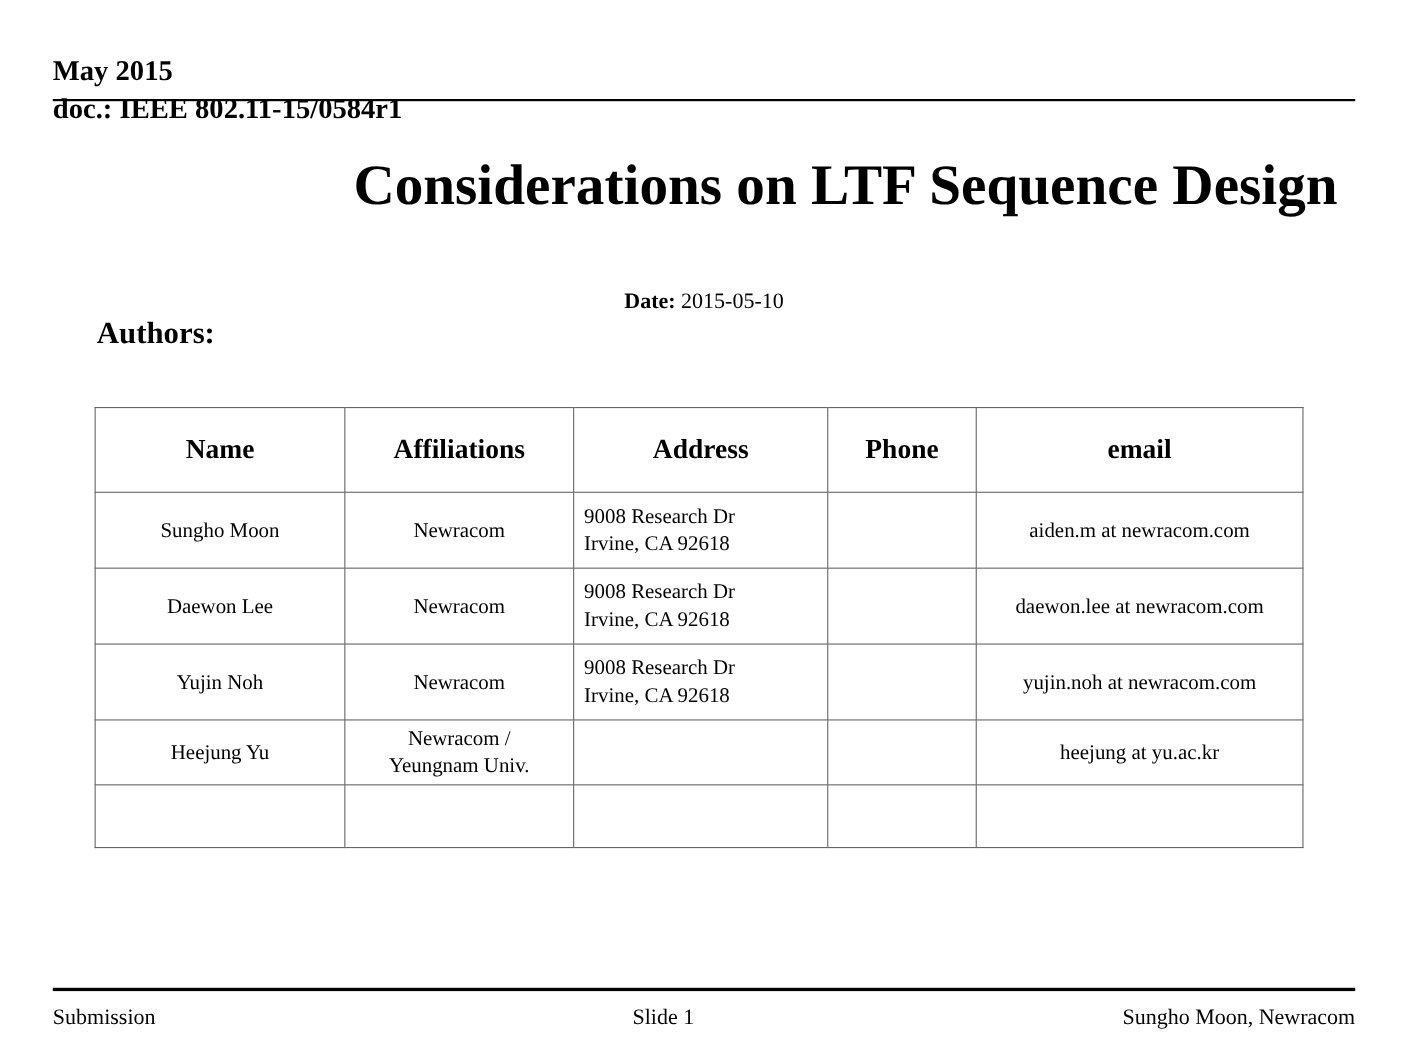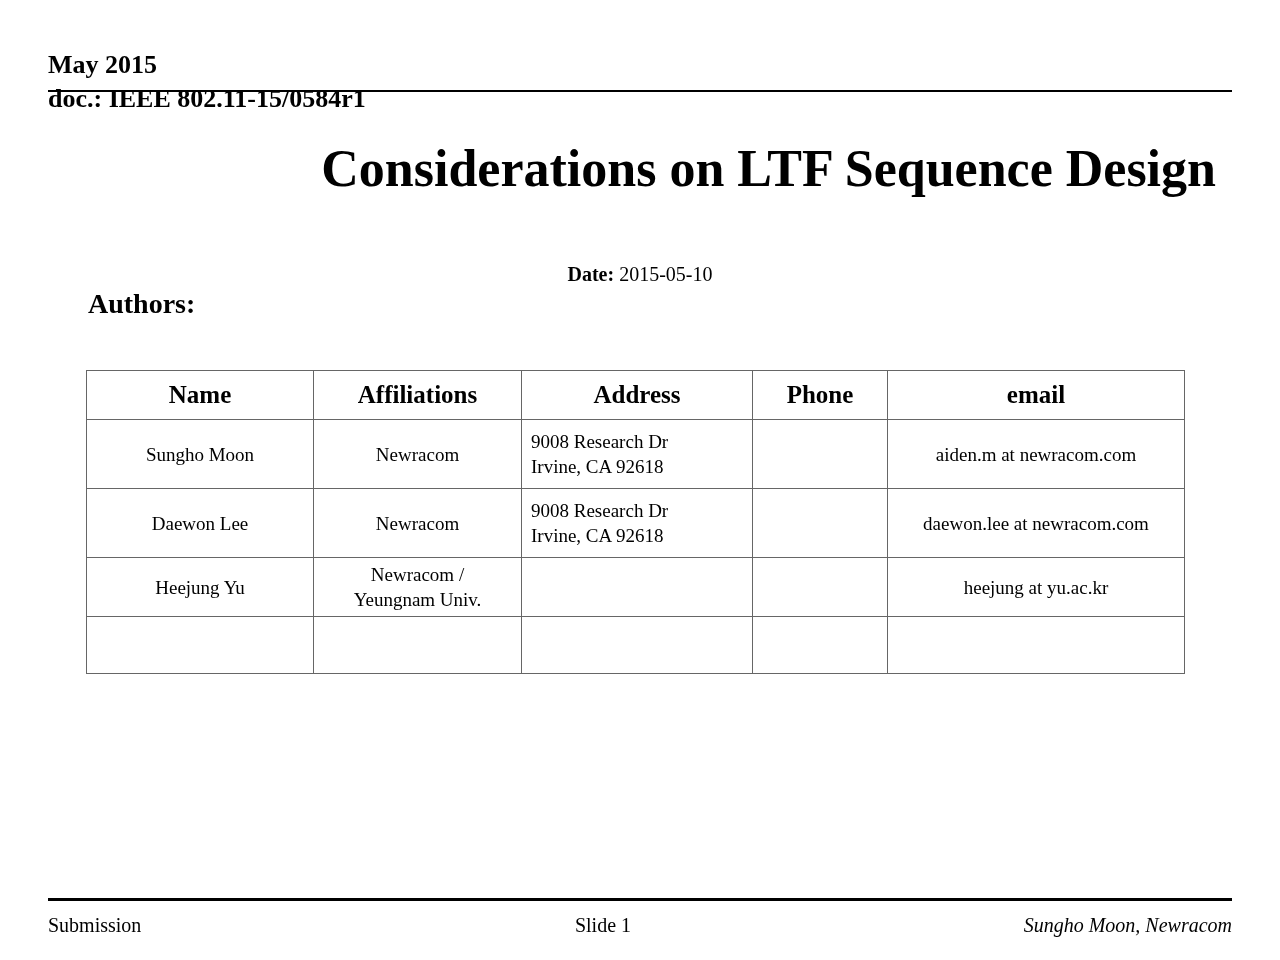--- a/index.html
+++ b/index.html
@@ -97,21 +97,21 @@
   #authors-table th,
   #authors-table td {
     border: 1px solid #666666;
     vertical-align: middle;
   }
   #authors-table thead th {
     height: 44px;
     font-size: 25px;
     font-weight: bold;
     text-align: center;
-    padding: 2px 4px;
+    padding: 16px 4px;
   }
   #authors-table tbody td {
     font-size: 19px;
     text-align: center;
     padding: 4px 6px;
     line-height: 25px;
   }
   #authors-table tbody td.addr {
     text-align: left;
     padding-left: 9px;
@@ -133,21 +133,21 @@
   }
   .footer-item {
     position: absolute;
     top: 10px;
     font-size: 20px;
     line-height: 28px;
     white-space: nowrap;
   }
   #footer-left   { left: 0px; }
   #footer-center { left: 460px; width: 190px; text-align: center; }
-  #footer-right  { right: 0px; font-style: italic; }
+  #footer-right  { right: 0px; }
 </style>
 </head>
 <body>
 
 <div id="slide-header">
   <div class="header-text">May 2015</div>
   <div class="header-text">doc.: IEEE 802.11-15/0584r1</div>
 </div>
 
 <div id="slide-title">Considerations on LTF Sequence Design</div>
@@ -193,20 +193,32 @@
       <td>Newracom</td>
       <td class="addr">
         <span class="cell-line">9008 Research Dr</span>
         <span class="cell-line">Irvine, CA 92618</span>
       </td>
       <td></td>
       <td>
         <span class="cell-line">daewon.lee at newracom.com</span>
       </td>
     </tr>
+    <tr class="r-tall">
+      <td>Yujin Noh</td>
+      <td>Newracom</td>
+      <td class="addr">
+        <span class="cell-line">9008 Research Dr</span>
+        <span class="cell-line">Irvine, CA 92618</span>
+      </td>
+      <td></td>
+      <td>
+        <span class="cell-line">yujin.noh at newracom.com</span>
+      </td>
+    </tr>
     <tr class="r-short">
       <td>Heejung Yu</td>
       <td>
         <span class="cell-line">Newracom /</span>
         <span class="cell-line">Yeungnam Univ.</span>
       </td>
       <td class="addr"></td>
       <td></td>
       <td>
         <span class="cell-line">heejung at yu.ac.kr</span>

